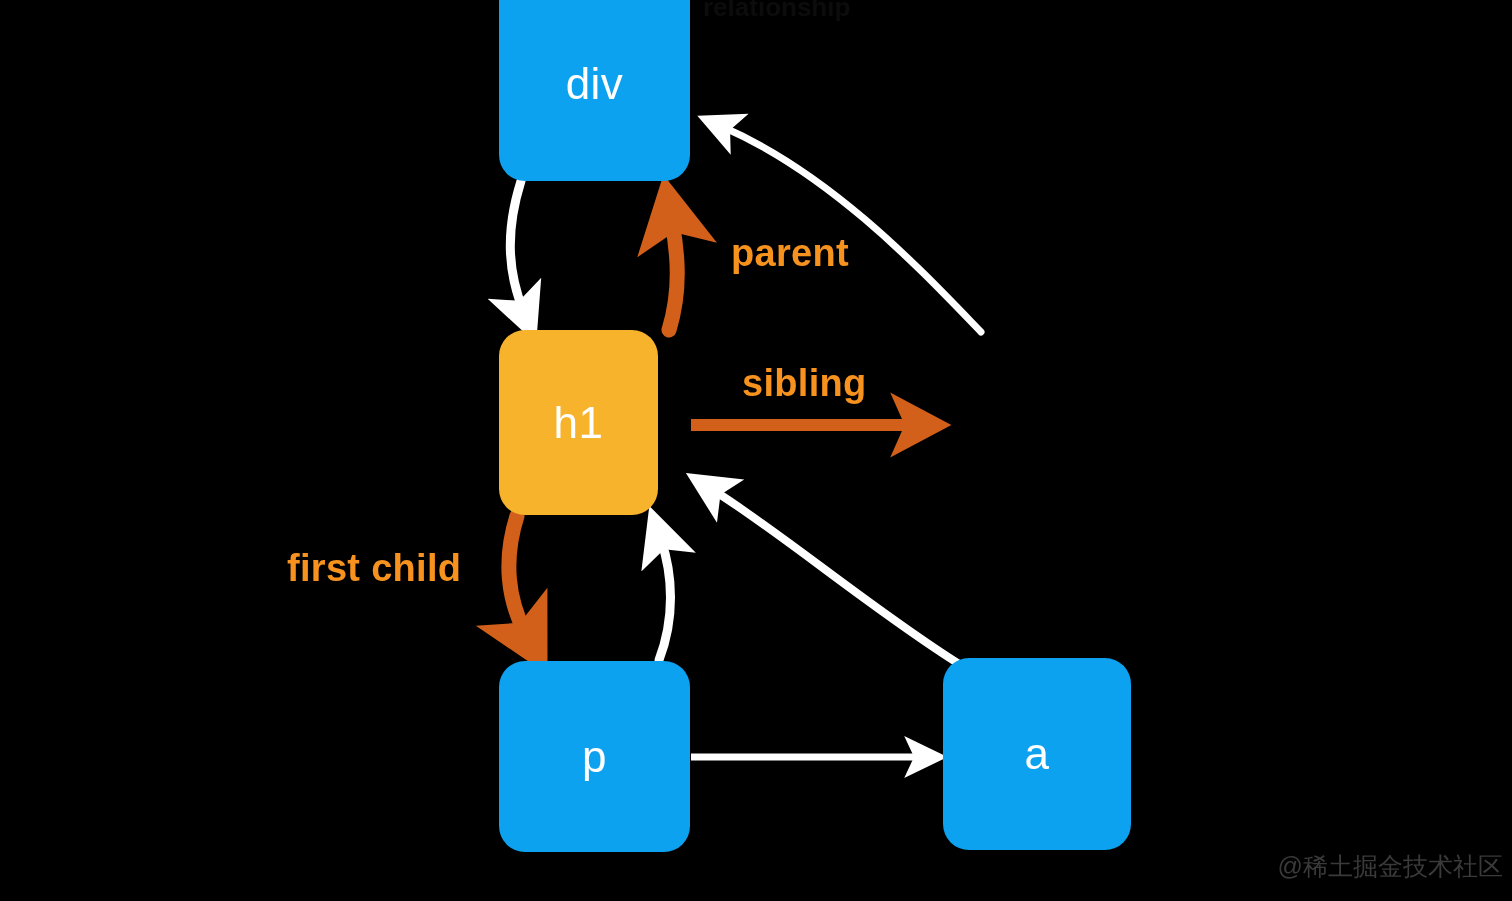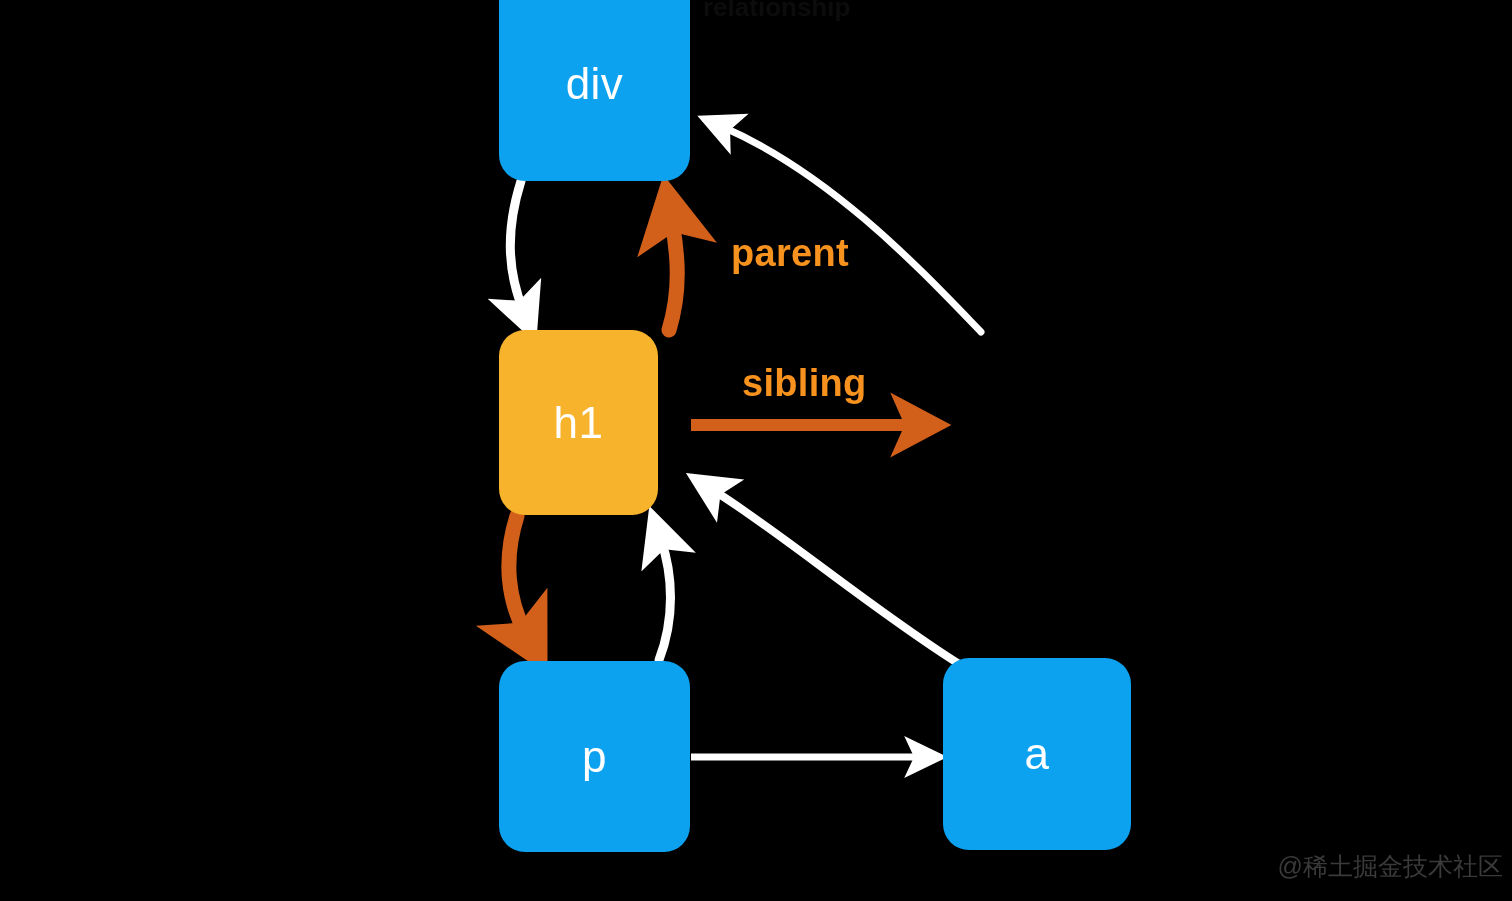--- a/index.html
+++ b/index.html
@@ -133,16 +133,17 @@
   </div>
 
   <div class="node node-blue" id="node-a">
     <span>a</span>
   </div>
 
   <div class="edge-label" id="label-parent">parent</div>
 
   <div class="edge-label" id="label-sibling">sibling</div>
 
+  <div class="edge-label" id="label-first-child">first child</div>
 
   <div id="watermark">@稀土掘金技术社区</div>
 
 </div>
 
 </body></html>

